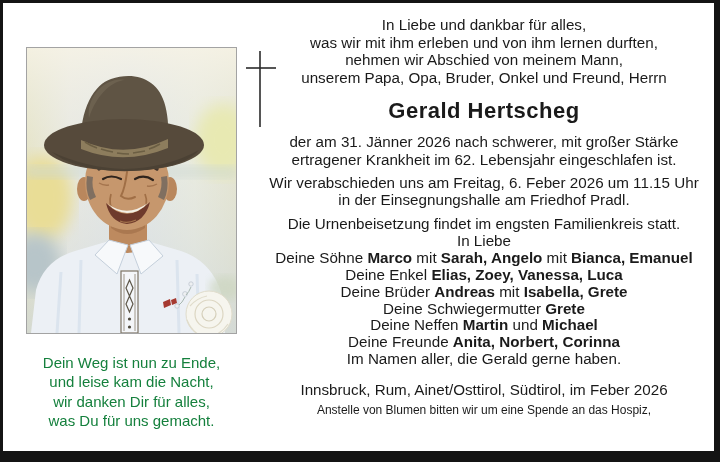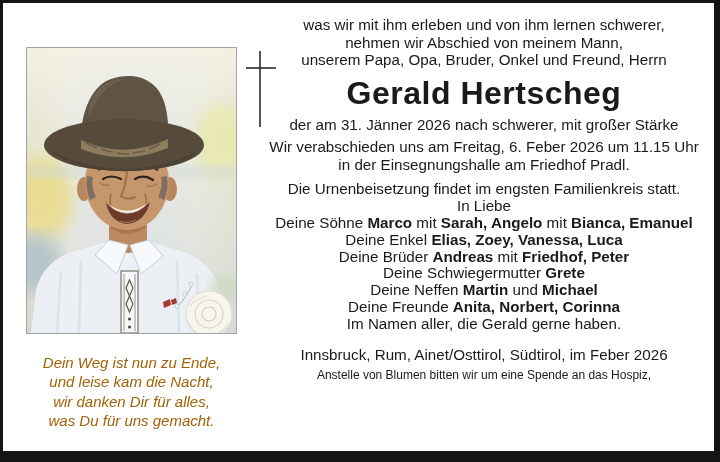--- a/index.html
+++ b/index.html
@@ -5,24 +5,24 @@
   html,body{margin:0;padding:0;background:#ffffff;}
   body{width:720px;height:462px;font-family:"Liberation Sans",sans-serif;color:#1a1a1a;}
   .frame{position:relative;width:720px;height:462px;box-sizing:border-box;
          border-style:solid;border-color:#141414;border-width:3px 6px 11px 3px;
          background:#ffffff;overflow:hidden;}
   .photo{position:absolute;left:23px;top:44px;width:209px;height:285px;
          border:1px solid #a3a3a3;background:#e8e8e0;}
   .photo svg{display:block;}
   .cross{position:absolute;left:241px;top:46px;width:34px;height:80px;}
   .poem{position:absolute;left:23px;top:350px;width:211px;text-align:center;
-        font-style:italic;font-size:15px;line-height:19.4px;color:#a16207;}
+        font-size:15px;line-height:19.4px;color:#15803d;}
   .col{position:absolute;left:248px;top:13px;width:466px;text-align:center;}
   .line{font-size:15.2px;line-height:17.6px;white-space:nowrap;}
-  .name{font-size:32px;font-weight:bold;line-height:35px;margin:7px 0 5px 0;
+  .name{font-size:22px;font-weight:bold;line-height:35px;margin:7px 0 5px 0;
         letter-spacing:0.5px;}
   .obituary{margin-top:5px;}
   .farewell{margin-top:5px;}
   .urn{margin-top:6px;}
   .closing{margin-top:1px;}
   .closing .line{line-height:16.8px;}
   .place-date{margin-top:13px;}
   .donation{margin-top:5px;}
   .donation .line{font-size:12px;line-height:15.2px;}
   .b{font-weight:bold;}
@@ -133,45 +133,47 @@
   <div class="poem">
     <div class="poem-line">Dein Weg ist nun zu Ende,</div>
     <div class="poem-line">und leise kam die Nacht,</div>
     <div class="poem-line">wir danken Dir für alles,</div>
     <div class="poem-line">was Du für uns gemacht.</div>
   </div>
 
   <div class="col">
 
     <div class="intro">
-      <div class="line">was wir mit ihm erleben und von ihm lernen schwerer,</div>
+      <div class="line">In Liebe und dankbar für alles,</div>
+      <div class="line">was wir mit ihm erleben und von ihm lernen durften,</div>
       <div class="line">nehmen wir Abschied von meinem Mann,</div>
       <div class="line">unserem Papa, Opa, Bruder, Onkel und Freund, Herrn</div>
     </div>
 
     <div class="name">Gerald Hertscheg</div>
 
     <div class="obituary">
       <div class="line">der am 31. Jänner 2026 nach schwerer, mit großer Stärke</div>
+      <div class="line">ertragener Krankheit im 62. Lebensjahr eingeschlafen ist.</div>
     </div>
 
     <div class="farewell">
       <div class="line">Wir verabschieden uns am Freitag, 6. Feber 2026 um 11.15 Uhr</div>
       <div class="line">in der Einsegnungshalle am Friedhof Pradl.</div>
     </div>
 
     <div class="urn">
       <div class="line">Die Urnenbeisetzung findet im engsten Familienkreis statt.</div>
     </div>
 
     <div class="closing">
       <div class="line"><span>In Liebe</span></div>
       <div class="line"><span>Deine Söhne </span><span class="b">Marco</span><span> mit </span><span class="b">Sarah, Angelo</span><span> mit </span><span class="b">Bianca, Emanuel</span></div>
       <div class="line"><span>Deine Enkel </span><span class="b">Elias, Zoey, Vanessa, Luca</span></div>
-      <div class="line"><span>Deine Brüder </span><span class="b">Andreas</span><span> mit </span><span class="b">Friedhof, Peter</span></div>
+      <div class="line"><span>Deine Brüder </span><span class="b">Andreas</span><span> mit </span><span class="b">Isabella, Grete</span></div>
       <div class="line"><span>Deine Schwiegermutter </span><span class="b">Grete</span></div>
       <div class="line"><span>Deine Neffen </span><span class="b">Martin</span><span> und </span><span class="b">Michael</span></div>
       <div class="line"><span>Deine Freunde </span><span class="b">Anita, Norbert, Corinna</span></div>
       <div class="line"><span>Im Namen aller, die Gerald gerne haben.</span></div>
     </div>
 
     <div class="place-date">
       <div class="line">Innsbruck, Rum, Ainet/Osttirol, Südtirol, im Feber 2026</div>
     </div>
 

